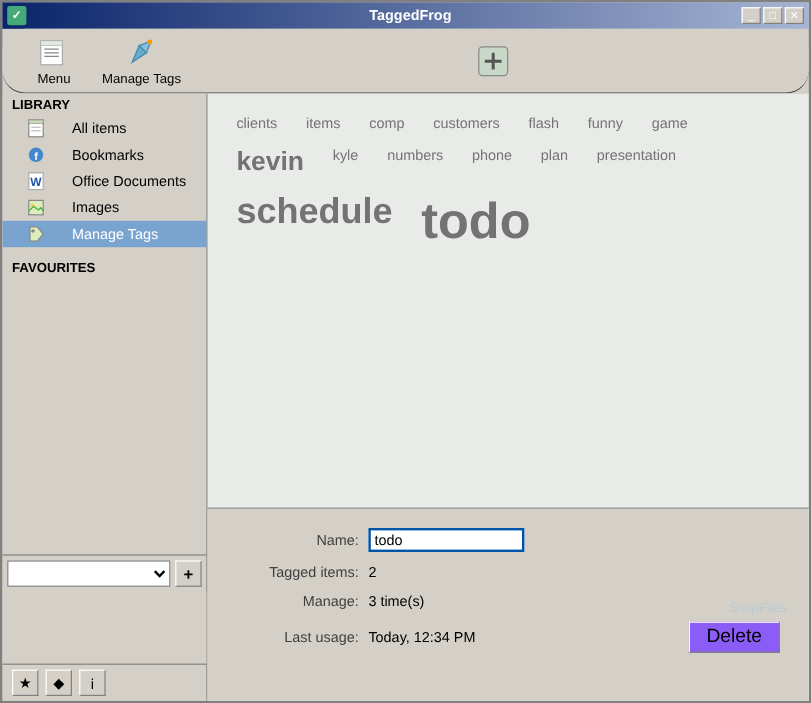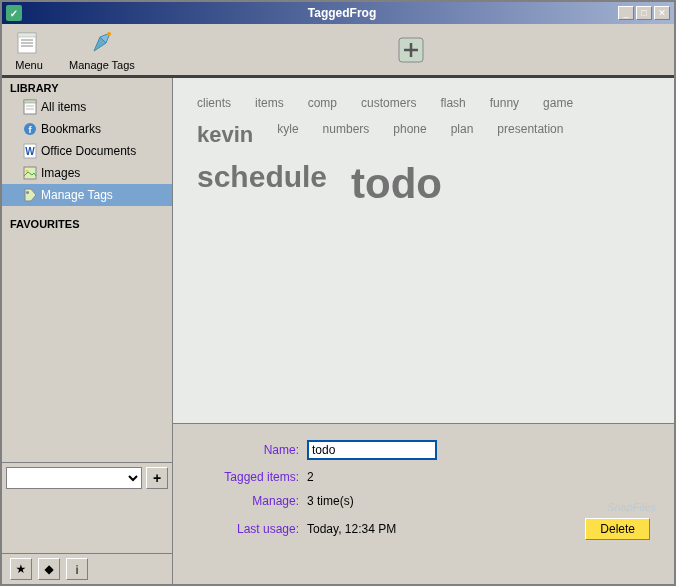--- a/index.html
+++ b/index.html
@@ -50,27 +50,28 @@
       background: #d4d0c8;
       border: 1px solid #808080;
       border-top-color: #fff;
       border-left-color: #fff;
       font-size: 9px;
       display: flex; align-items: center; justify-content: center;
       cursor: pointer;
     }
     .toolbar {
       background: #d4d0c8;
-      border-bottom: 3px solid #404040;
+      border-bottom: 1px solid #404040;
       height: 54px;
       display: flex;
       align-items: center;
-      padding: 4px 4px;
+      padding: 4px 20px;
       gap: 8px;
       flex-shrink: 0;
+      border-radius: 19px;
     }
     .toolbar-btn {
       display: flex;
       flex-direction: column;
       align-items: center;
       gap: 2px;
       padding: 4px 8px;
       cursor: pointer;
       border: 1px solid transparent;
     }
@@ -95,21 +96,21 @@
     .sidebar-section-label {
       font-weight: bold;
       font-size: 11px;
       padding: 4px 8px 2px 8px;
       color: #000;
     }
     .sidebar-item {
       display: flex;
       align-items: center;
       padding: 3px 8px 3px 20px;
-      gap: 3px;
+      gap: 22px;
       cursor: pointer;
       font-size: 12px;
     }
     .sidebar-item.active {
       background: #7aa4d0;
       color: white;
     }
     .sidebar-item-icon {
       width: 16px; height: 16px;
       flex-shrink: 0;
@@ -189,41 +190,41 @@
     .detail-row {
       display: flex;
       align-items: center;
       margin-bottom: 10px;
     }
     .detail-label {
       width: 110px;
       text-align: right;
       font-size: 12px;
       padding-right: 8px;
-      color: #6d28d9;
+      color: #404040;
     }
     .detail-value {
       font-size: 12px;
       color: #000;
     }
     .detail-input {
       width: 130px;
       height: 20px;
       border: 2px solid #0055aa;
       background: #fff;
       font-size: 12px;
       padding: 1px 3px;
     }
     .delete-btn {
-      background: #fde047;
+      background: #8b5cf6;
       border: 1px solid #808080;
       border-top-color: #fff;
       border-left-color: #fff;
       padding: 3px 14px;
-      font-size: 12px;
+      font-size: 16px;
       cursor: pointer;
       margin-left: 8px;
     }
     .watermark {
       position: absolute;
       bottom: 73px;
       right: 20px;
       color: #b0c8d8;
       font-size: 11px;
       font-style: italic;

